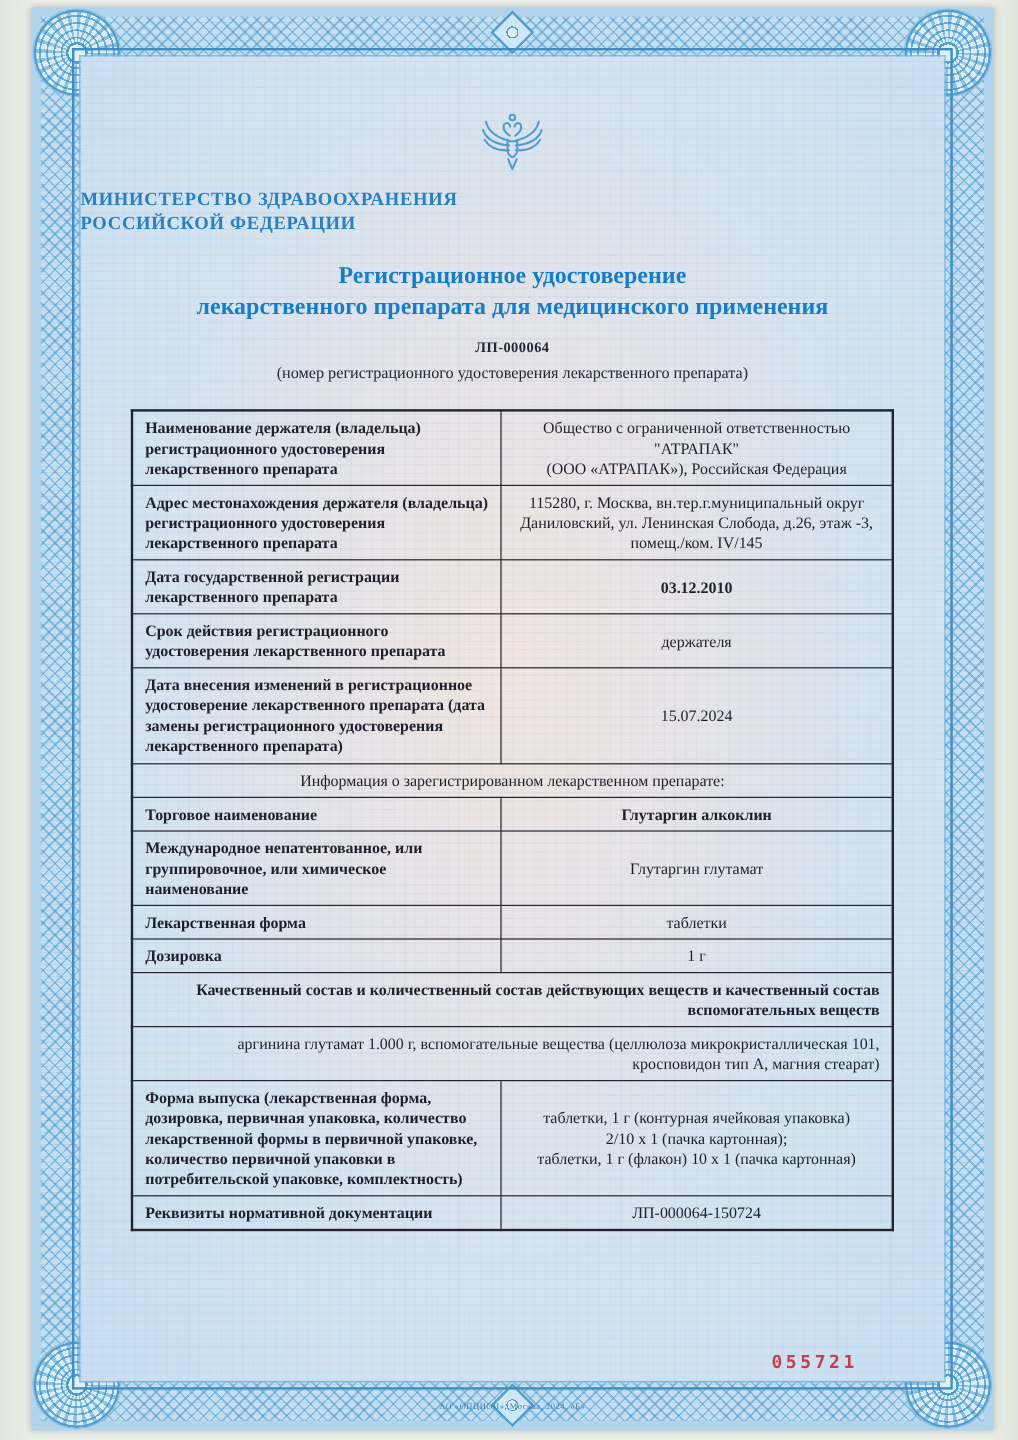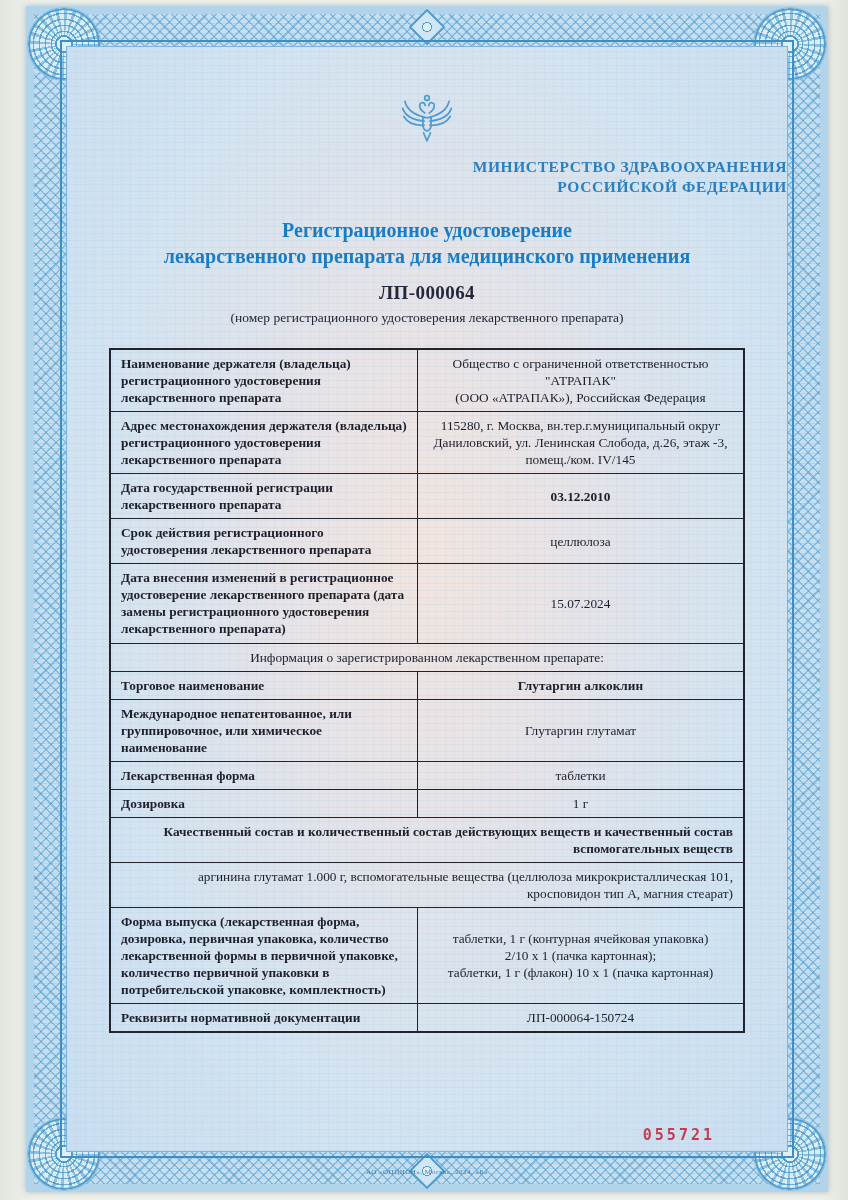--- a/index.html
+++ b/index.html
@@ -52,28 +52,28 @@
     position:absolute;width:26px;height:26px;transform:rotate(45deg);
     background:
       radial-gradient(circle,#dff0f9 0 4px,#4f9ccf 4px 5px,#cfe7f5 5px);
     box-shadow:0 0 0 2px #4f9ccf inset;
   }
   .diamond.top{left:calc(50% - 13px);top:8px;}
   .diamond.bottom{left:calc(50% - 13px);bottom:8px;}
   
   .emblem{display:block;margin:44px auto 8px auto;}
   .ministry{
-    text-align:right;color:#2a7fc0;font-size:15.5px;font-weight:bold;
+    text-align:left;color:#2a7fc0;font-size:15.5px;font-weight:bold;
     letter-spacing:.6px;line-height:1.3;
   }
   .doc-title{
     margin-top:20px;text-align:center;color:#177dc6;
     font-size:20px;font-weight:bold;line-height:1.3;
   }
-  .reg-num{margin-top:13px;text-align:center;font-size:19px;font-weight:bold;color:#232738;letter-spacing:.4px;}
+  .reg-num{margin-top:13px;text-align:center;font-size:12px;font-weight:bold;color:#232738;letter-spacing:.4px;}
   .reg-cap{margin-top:6px;text-align:center;font-size:13.5px;color:#232738;}
   
   .tablewrap{padding:0 42px;margin-top:22px;}
   table.cert-table{
     width:100%;border-collapse:collapse;border:2px solid #23232e;
     font-size:13.3px;line-height:1.28;color:#1d1f2b;
   }
   table.cert-table td{border:1.3px solid #23232e;padding:5px 10px;vertical-align:middle;}
   col.c1{width:48.5%;} col.c2{width:51.5%;}
   td.cl{font-weight:bold;text-align:left;}
@@ -157,21 +157,21 @@
               <tr>
                 <td class="cl">Адрес местонахождения держателя (владельца) регистрационного удостоверения лекарственного препарата</td>
                 <td class="cv left">115280, г. Москва, вн.тер.г.муниципальный округ Даниловский, ул. Ленинская Слобода, д.26, этаж -3, помещ./ком. IV/145</td>
               </tr>
               <tr>
                 <td class="cl">Дата государственной регистрации лекарственного препарата</td>
                 <td class="cv v-bold">03.12.2010</td>
               </tr>
               <tr>
                 <td class="cl">Срок действия регистрационного удостоверения лекарственного препарата</td>
-                <td class="cv">целлюлоза</td>
+                <td class="cv">держателя</td>
               </tr>
               <tr>
                 <td class="cl">Дата внесения изменений в регистрационное удостоверение лекарственного препарата (дата замены регистрационного удостоверения лекарственного препарата)</td>
                 <td class="cv">15.07.2024</td>
               </tr>
               <tr>
                 <td class="cf center" colspan="2">Информация о зарегистрированном лекарственном препарате:</td>
               </tr>
               <tr>
                 <td class="cl">Торговое наименование</td>

